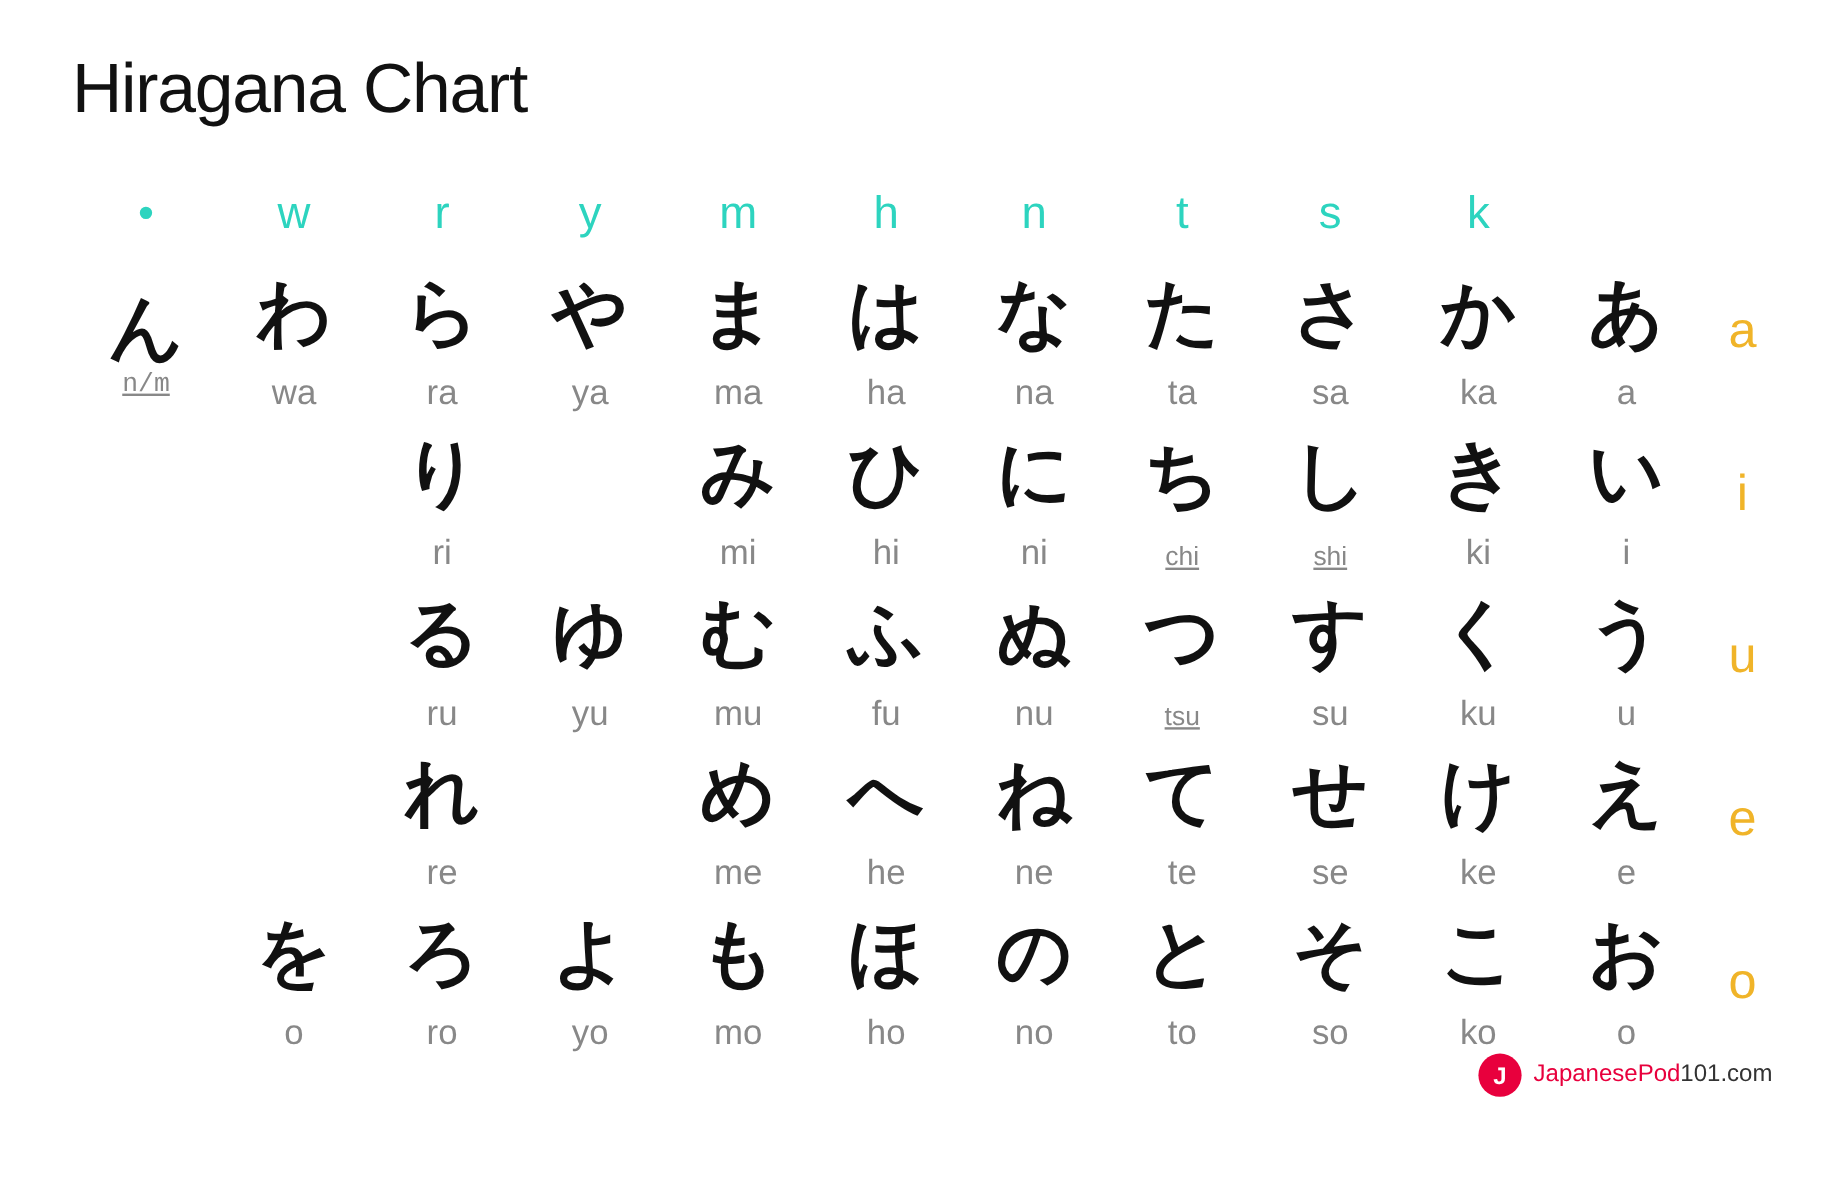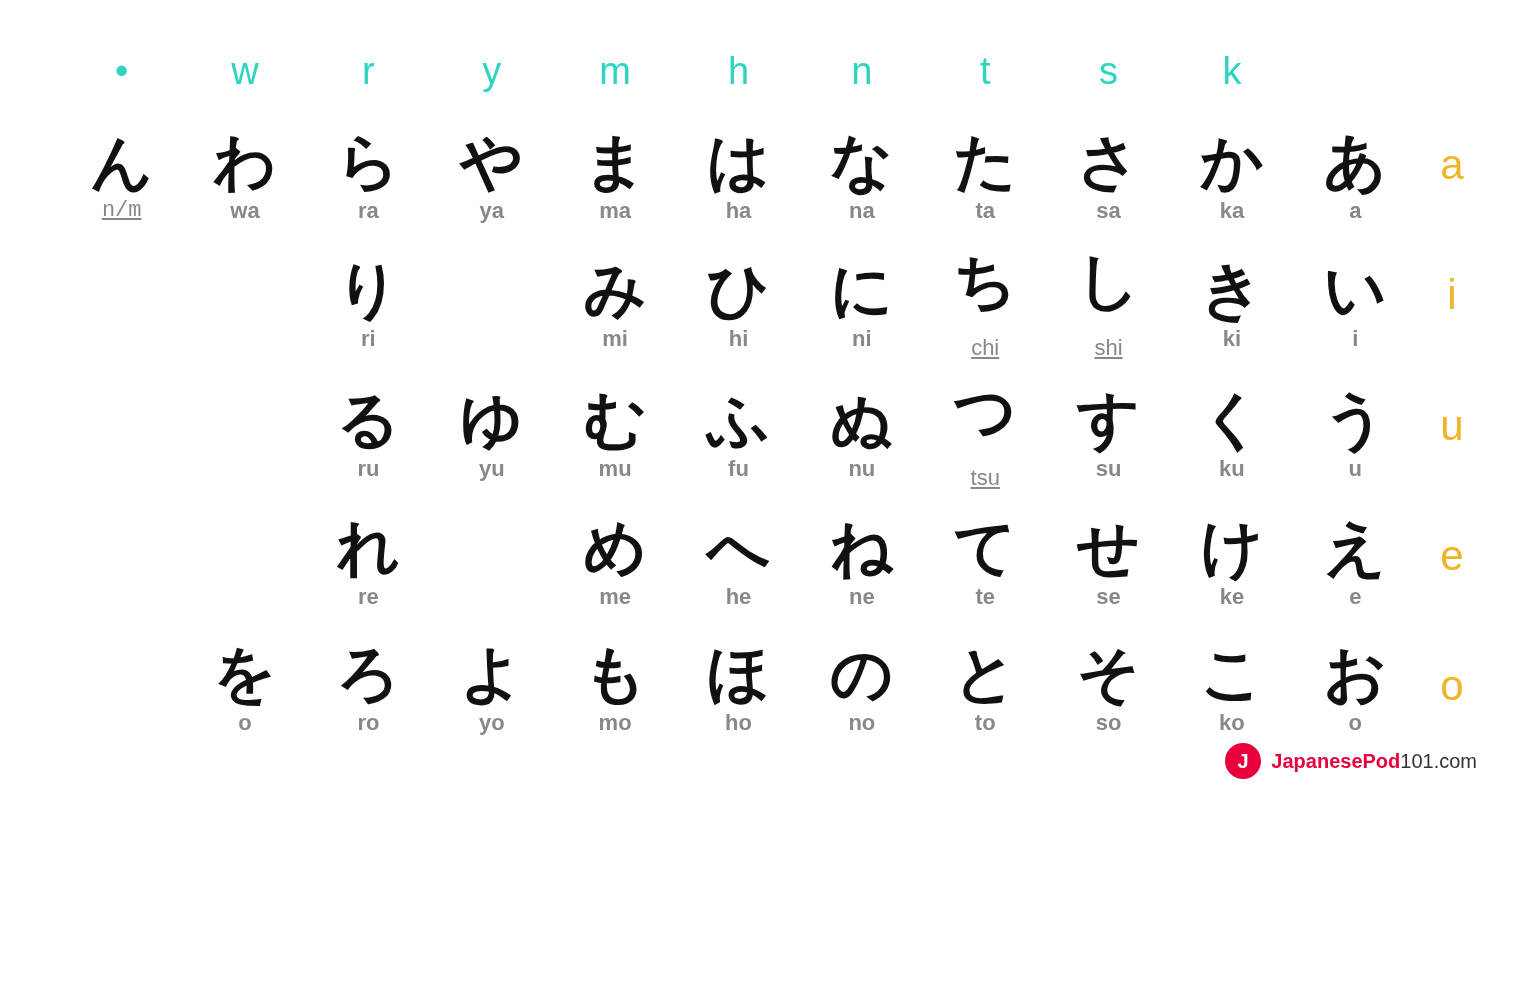--- a/index.html
+++ b/index.html
@@ -81,25 +81,24 @@
     
     .kana {
       font-size: 62px;
       font-weight: 700;
       color: #111111;
       display: block;
       line-height: 1.1;
     }
 
     .romaji {
-      font-size: 22px;
+      font-size: 29px;
       color: #888888;
       display: block;
-      margin-top: 2px;
-      font-weight: bold;
+      margin-top: 16px;
     }
 
     .romaji-underline {
       font-size: 22px;
       color: #888888;
       display: block;
       margin-top: 20px;
       text-decoration: underline;
     }
 
@@ -139,20 +138,21 @@
     }
 
     .logo-text span {
       color: #e8003d;
     }
   </style>
 </head>
 <body>
 
 <div class="page-container">
+  <h1 class="title">Hiragana Chart</h1>
 
   <div class="chart-wrapper">
     <div class="chart-main">
       <table>
         <thead>
           <tr class="header-row">
             <td><span style="color:#2dd4bf; font-size:38px;">•</span></td>
             <td>w</td>
             <td>r</td>
             <td>y</td>
@@ -473,16 +473,16 @@
       <div class="vowel-label vowel-o">o</div>
     </div>
   </div>
 
   <div class="logo-area">
     <svg class="logo-icon" viewBox="0 0 40 40" xmlns="http://www.w3.org/2000/svg">
       <circle cx="20" cy="20" r="18" fill="#e8003d"></circle>
       <text x="20" y="27" font-size="20" text-anchor="middle" fill="white" font-weight="bold" font-family="Arial">J</text>
     </svg>
     <span class="logo-text">
-      <span style="color:#e8003d; font-weight:bold;">JapanesePod</span>101.com
+      <span style="color:#e8003d; font-weight:normal;">JapanesePod</span>101.com
     </span>
   </div>
 </div>
 
 </body></html>

